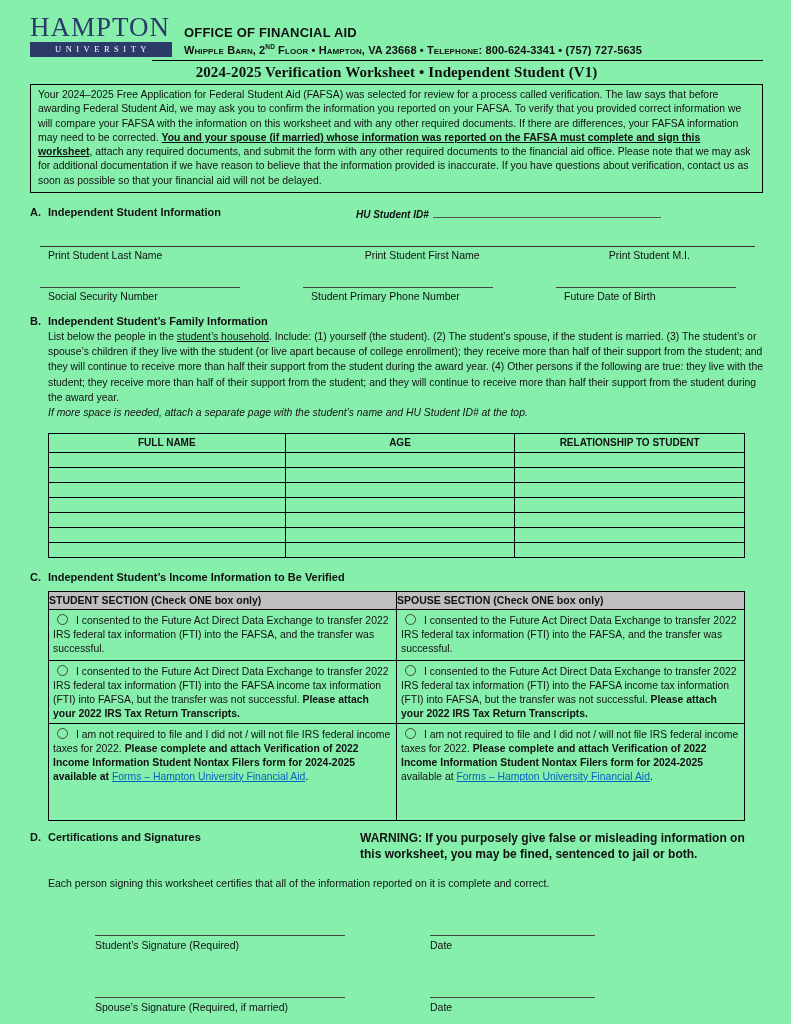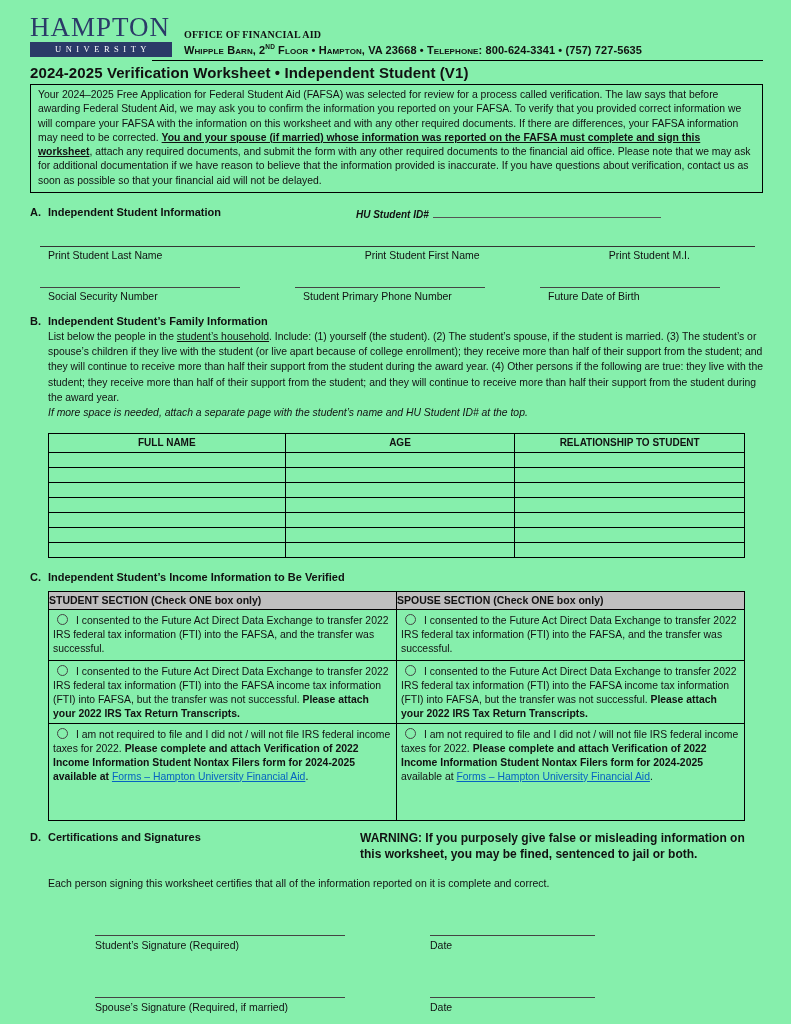--- a/index.html
+++ b/index.html
@@ -12,41 +12,41 @@
     font-size:10.5px;color:#111;
     overflow:hidden;background:#86efac;
   }
   b,.b{font-weight:bold;}
   
   .hdr{display:flex;align-items:flex-end;}
   .logo{width:142px;flex:0 0 142px;}
   .logo-word{font-family:"Liberation Serif",serif;font-size:27px;letter-spacing:1px;color:#2b3a68;line-height:1;}
   .logo-bar{background:#2b3a68;color:#fff;font-family:"Liberation Serif",serif;font-size:8.5px;letter-spacing:4.5px;text-align:center;padding:2px 0 3px 4px;margin-top:1px;}
   .hdr-text{margin-left:12px;padding-bottom:1px;}
-  .office{font-weight:bold;font-size:10px;letter-spacing:.2px;font-family:Liberation Serif, serif;}
+  .office{font-weight:bold;font-size:13px;letter-spacing:.2px;}
   .address{font-weight:bold;font-size:11px;font-variant:small-caps;margin-top:3px;letter-spacing:.1px;}
   .address sup{font-size:6.5px;vertical-align:super;}
   .hdr-rule{border-top:1.6px solid #000;margin:3px 0 0 122px;}
-  .doc-title{text-align:left;font-weight:bold;font-size:15px;margin:3px 0 3px 0;letter-spacing:.1px;}
+  .doc-title{text-align:center;font-weight:bold;font-size:15px;margin:3px 0 3px 0;letter-spacing:.1px;font-family:Liberation Serif, serif;}
   
   .intro{border:1.2px solid #000;padding:3px 7px 4px 7px;line-height:1.37;font-size:10.4px;}
   .bu{font-weight:bold;text-decoration:underline;}
   
   .sec-row{display:flex;margin-top:13px;}
   .sec-letter{font-weight:bold;width:18px;flex:0 0 18px;font-size:11px;}
   .sec-heading{font-weight:bold;font-size:11px;}
   .huid{margin-left:135px;white-space:nowrap;}
   .huid .lab{font-weight:bold;font-size:10px;font-style:italic;}
   .huid .fill{display:inline-block;width:228px;border-bottom:1.2px solid #555;height:11px;margin-left:4px;}
   
   .full-line{border-top:1.6px solid #333;margin:26px 8px 0 10px;}
   .labels3{display:grid;grid-template-columns:38% 31% 31%;margin-top:2px;}
   .labels3 span:nth-child(1){padding-left:18px;}
   .labels3 span:nth-child(2),.labels3 span:nth-child(3){text-align:center;}
-  .lines3{display:flex;margin:26px 0 12px 10px;}
+  .lines3{display:flex;margin:26px 0 12px 10px;gap:8px;}
   .seg1{width:200px;}.seg2{width:190px;margin-left:55px;}.seg3{width:180px;margin-left:55px;}
   .seg-line{border-top:1.4px solid #444;}
   .seg-lab{margin-top:2px;padding-left:8px;white-space:nowrap;}
   
   .para{margin:2px 0 0 18px;line-height:1.47;font-size:10.4px;}
   .ul{text-decoration:underline;}
   .it{font-style:italic;}
   
   table{border-collapse:collapse;}
   .fam{width:697px;margin:12px 0 0 18px;border:1.4px solid #000;table-layout:fixed;}

